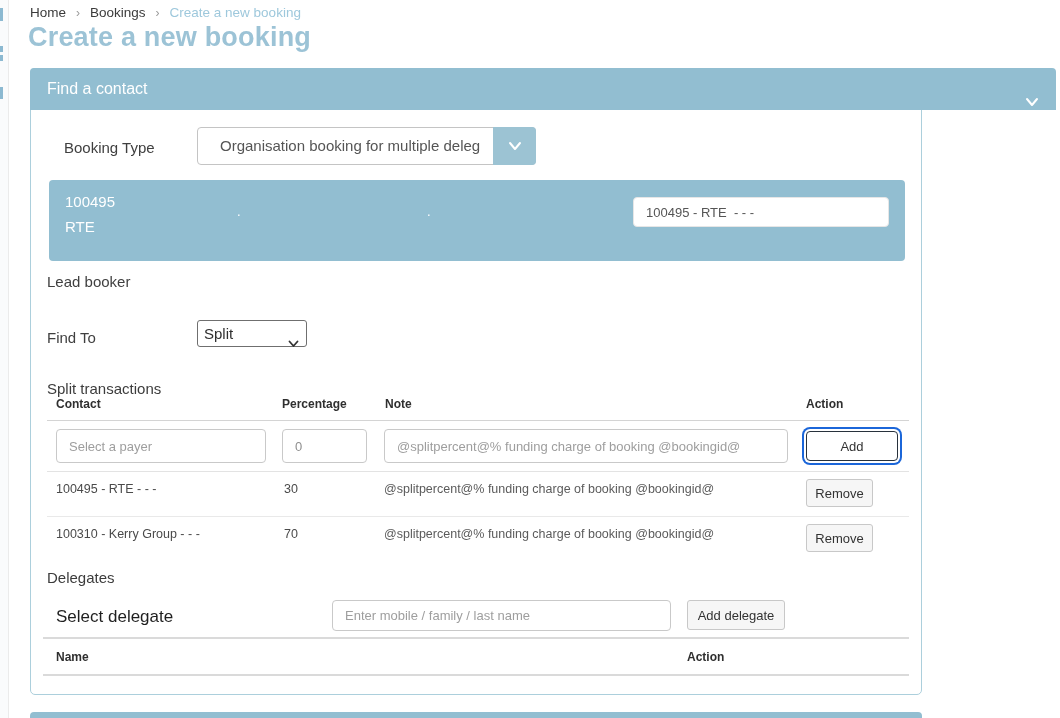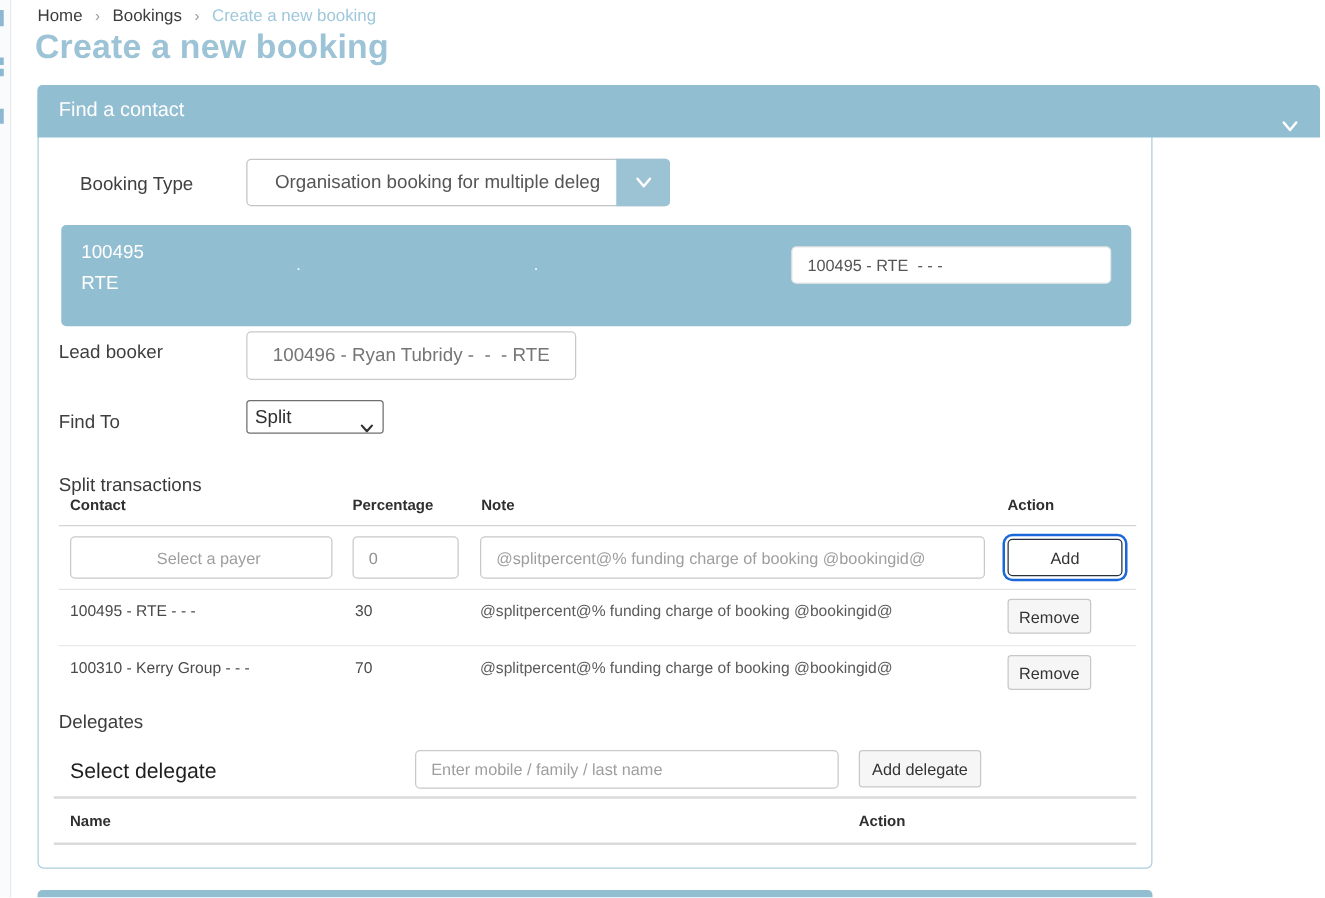--- a/index.html
+++ b/index.html
@@ -131,42 +131,41 @@
 
     <div class="card">
       <div class="card-id">100495</div>
       <div class="card-name">RTE</div>
       <div class="card-dot1">.</div>
       <div class="card-dot2">.</div>
       <input class="card-input" value="100495 - RTE  - - -" style="">
     </div>
 
     <div class="lbl" style="left:16px; top:204px;">Lead booker</div>
-    <input class="lead-input" value="100496 - Ryan Tubridy -  -  - RTE" style="">
 
     <div class="lbl" style="left:16px; top:260px;">Find To</div>
     <div class="billto">
       <span>Split</span>
       <span class="chev">
         <svg width="11" height="8" viewBox="0 0 11 8">
             <polyline points="1.5,1.5 5.5,6 9.5,1.5" fill="none" stroke="#333333" stroke-width="1.8" stroke-linecap="round" stroke-linejoin="round"></polyline>
           </svg>
       </span>
     </div>
 
     <div class="section-title" style="left:16px; top:297px;margin-top:14px;">Split transactions</div>
 
     <div class="th" style="left:25px;  top:328px;">Contact</div>
     <div class="th" style="left:251px; top:328px;">Percentage</div>
     <div class="th" style="left:354px; top:328px;">Note</div>
     <div class="th" style="left:775px; top:328px;">Action</div>
 
     <div class="divider" style="left:16px; top:351px; width:862px;"></div>
 
-    <input class="txt" style="left: 25px; top: 360px; width: 210px; height: 34px; text-align: center;" placeholder="Select a payer">
+    <input class="txt" style="left: 25px; top: 360px; width: 210px; height: 34px;" placeholder="Select a payer">
     <input class="txt" style="left: 251px; top: 360px; width: 85px; height: 34px;" value="0">
     <input class="txt" style="left: 353px; top: 360px; width: 404px; height: 34px;" placeholder="@splitpercent@% funding charge of booking @bookingid@">
     <button class="btn btn-add" style="left:775px; top:362px; width:92px; height:30px;">Add</button>
 
     <div class="divider" style="left:16px; top:402px; width:862px; background:#e3e3e3;"></div>
 
     <div class="cell" style="left:25px;  top:413px;">100495 - RTE - - -</div>
     <div class="cell" style="left:253px; top:413px;">30</div>
     <div class="cell note" style="left:353px; top:413px;">@splitpercent@% funding charge of booking @bookingid@</div>
     <button class="btn" style="left:775px; top:410px; width:67px; height:28px;">Remove</button>

